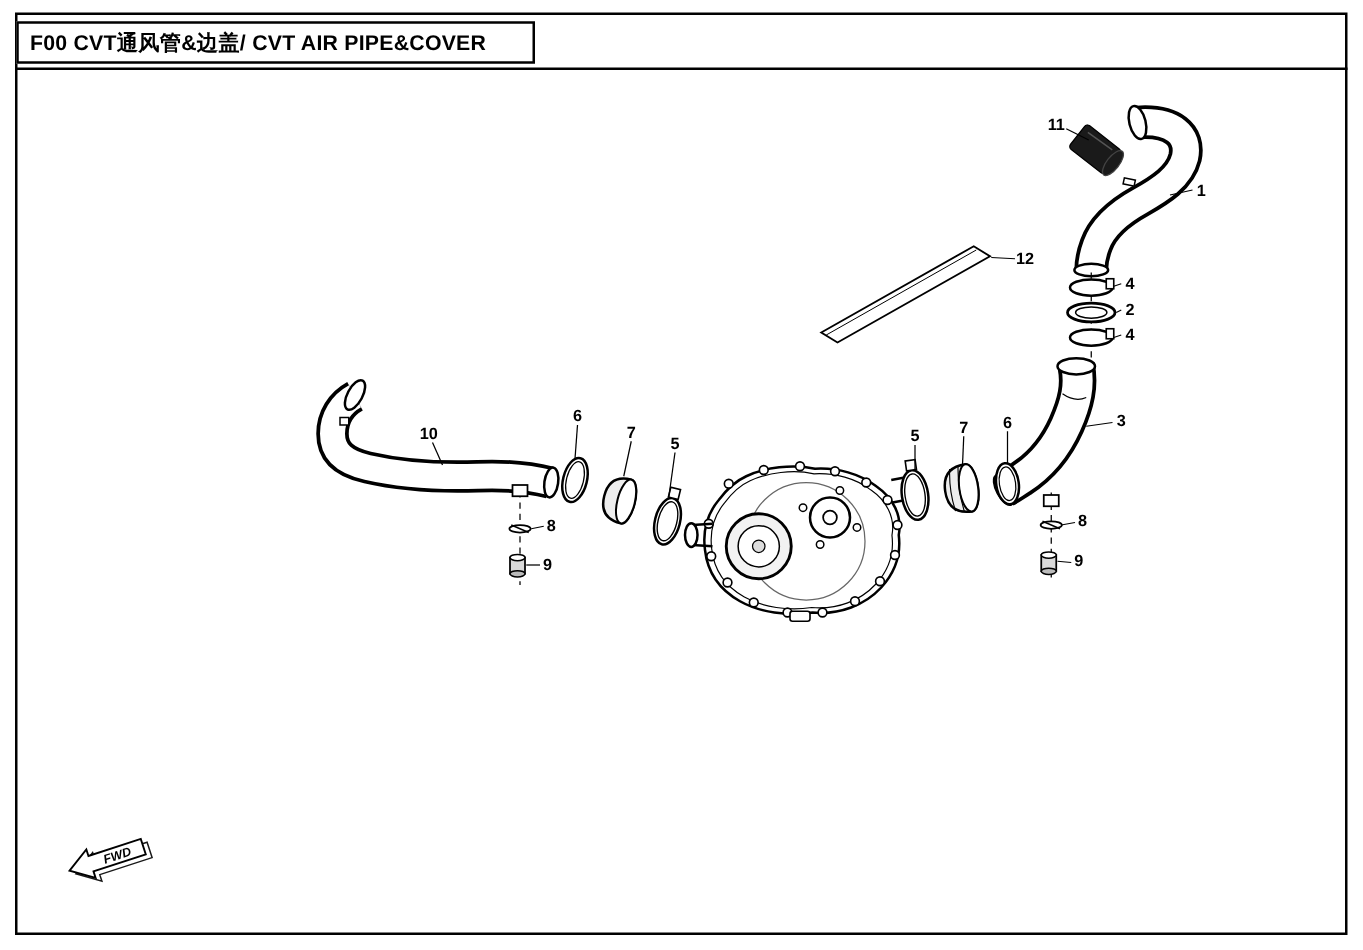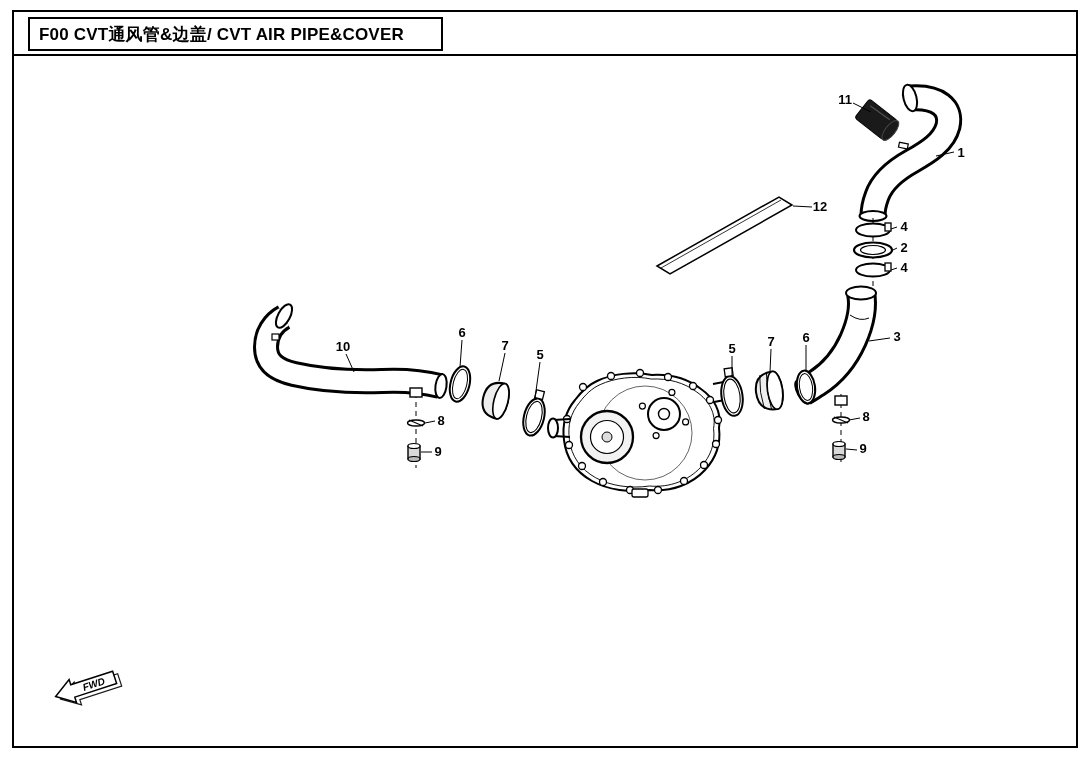--- a/index.html
+++ b/index.html
@@ -1,21 +1,21 @@
 <!DOCTYPE html>
 <html><head>
 <meta charset="utf-8">
 <style>
   html,body{margin:0;padding:0;background:#fff;}
   .page{position:relative;width:1090px;height:760px;background:#fff;overflow:hidden;
         font-family:"Liberation Sans",sans-serif;}
   .outer-border{position:absolute;left:12px;top:10px;width:1062px;height:734px;
         border:2px solid #000;}
   .header-rule{position:absolute;left:12px;top:54px;width:1066px;height:2px;background:#000;}
-  .title-box{position:absolute;left:28px;top:17px;width:402px;height:30px;border:2px solid #000;
+  .title-box{position:absolute;left:13px;top:17px;width:402px;height:30px;border:2px solid #000;
         background:#fff;display:flex;align-items:center;padding-left:9px;box-sizing:content-box;}
   .title-box span{font-weight:bold;font-size:17px;letter-spacing:0.2px;white-space:nowrap;}
   svg.diagram{position:absolute;left:0;top:0;}
   .callout{font:bold 13px "Liberation Sans",sans-serif;fill:#000;}
   .fwd-text{font:italic bold 10px "Liberation Sans",sans-serif;fill:#000;}
 </style>
 </head>
 <body>
 
 <div class="page">

